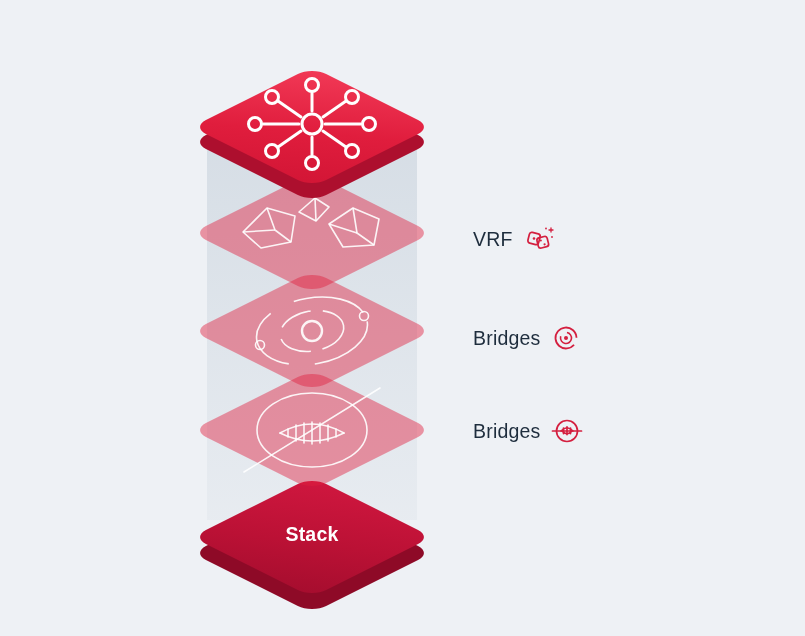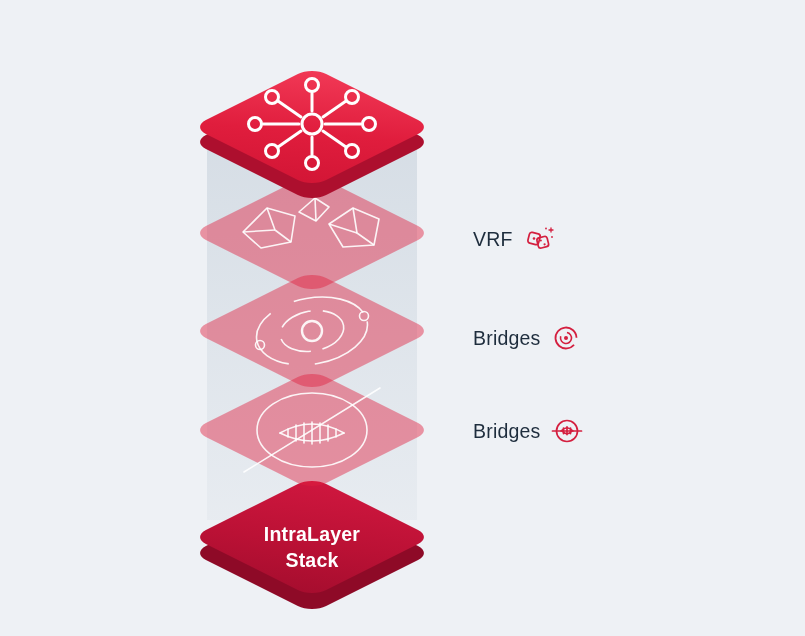--- a/index.html
+++ b/index.html
@@ -103,21 +103,20 @@
       <line x1="74" y1="50" x2="74" y2="66"></line>
       <line x1="82" y1="48" x2="82" y2="68"></line>
       <line x1="90" y1="47" x2="90" y2="69"></line>
       <line x1="98" y1="48" x2="98" y2="68"></line>
       <line x1="106" y1="50" x2="106" y2="66"></line>
       <line x1="114" y1="54" x2="114" y2="62"></line>
     </g>
   </svg>
 
   <div class="base-title">
-    <div>IntraLayer</div>
     <div>Stack</div>
   </div>
 
   <div class="diamond top-depth"></div>
   <div class="diamond top-face"></div>
 
   <svg class="hub-icon" width="160" height="120" viewBox="0 0 160 120">
     <g stroke="#ffffff" stroke-width="3" fill="none" stroke-linecap="round">
       <circle cx="80" cy="60" r="10"></circle>
       <line x1="93" y1="60" x2="129" y2="60"></line>

